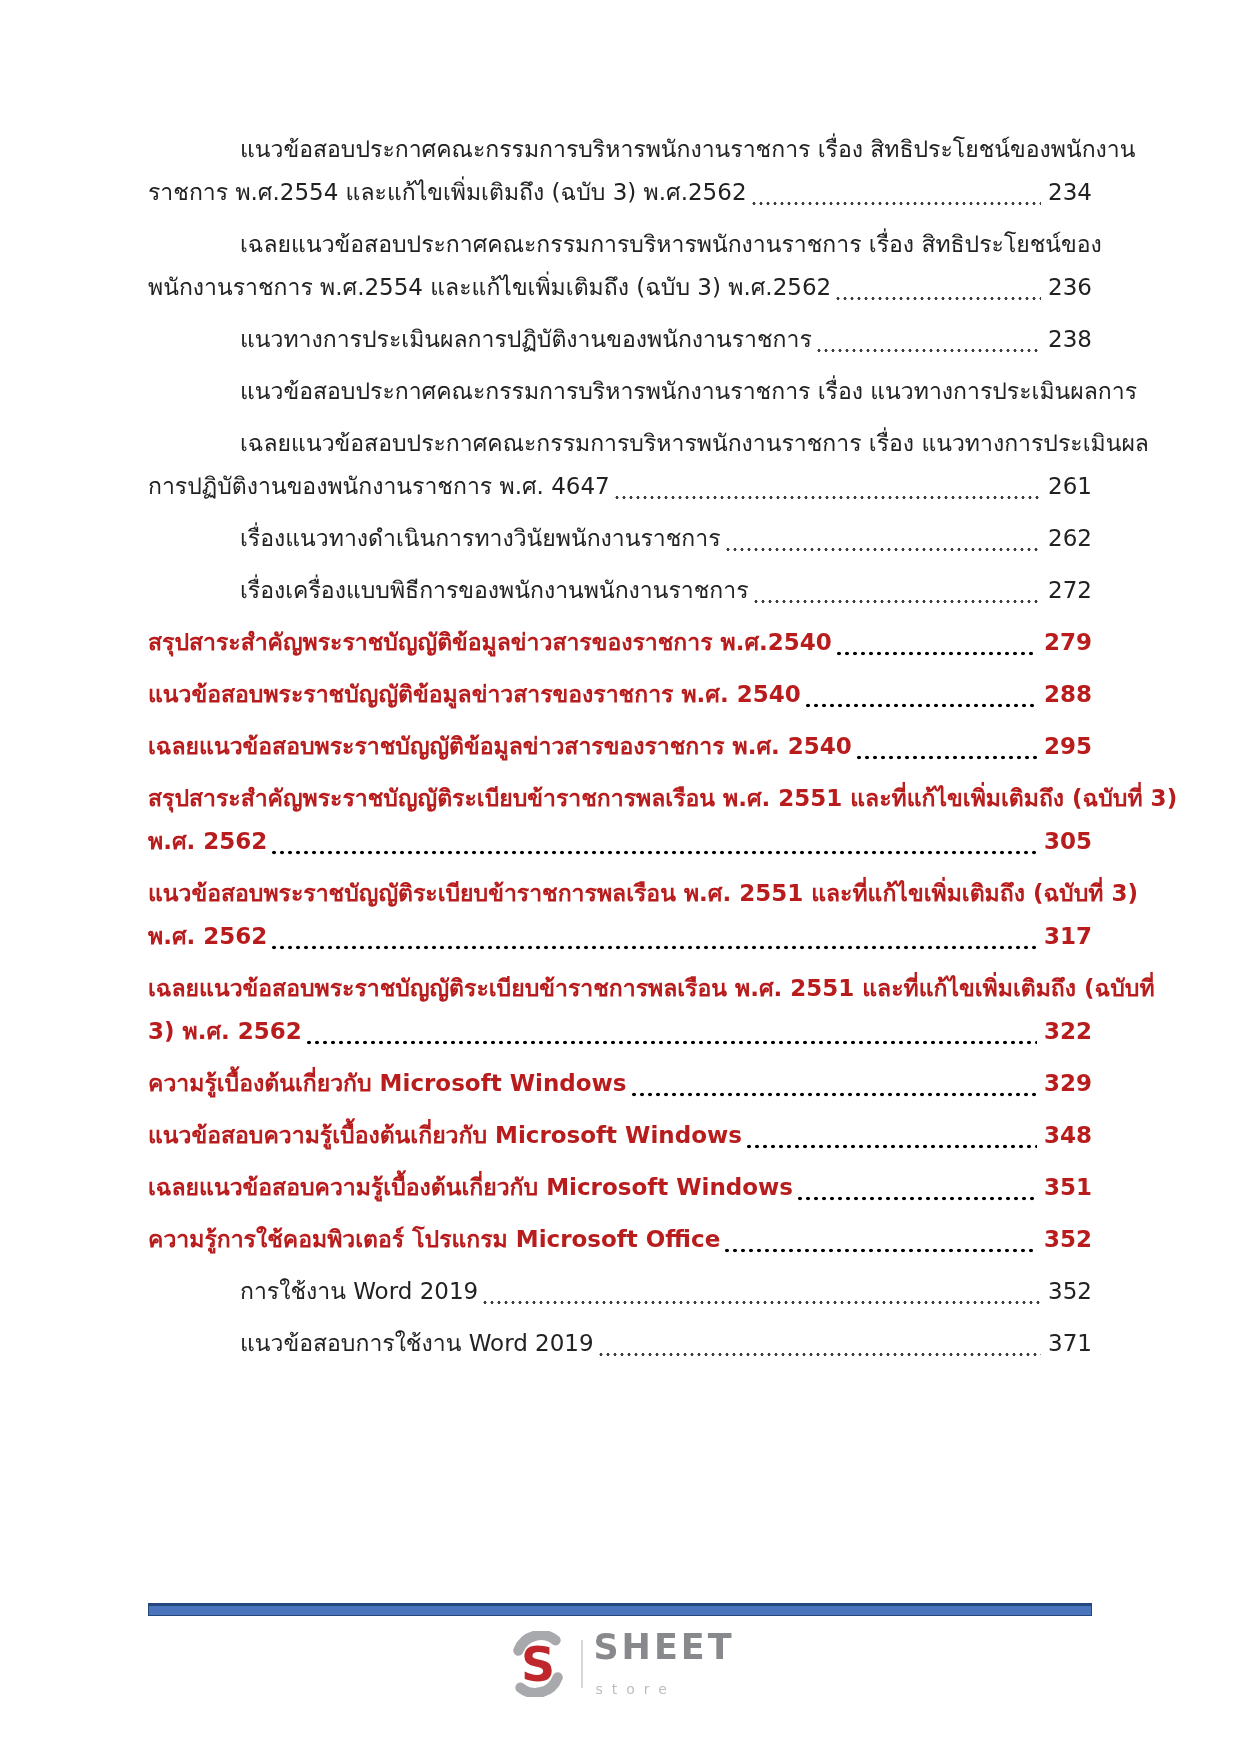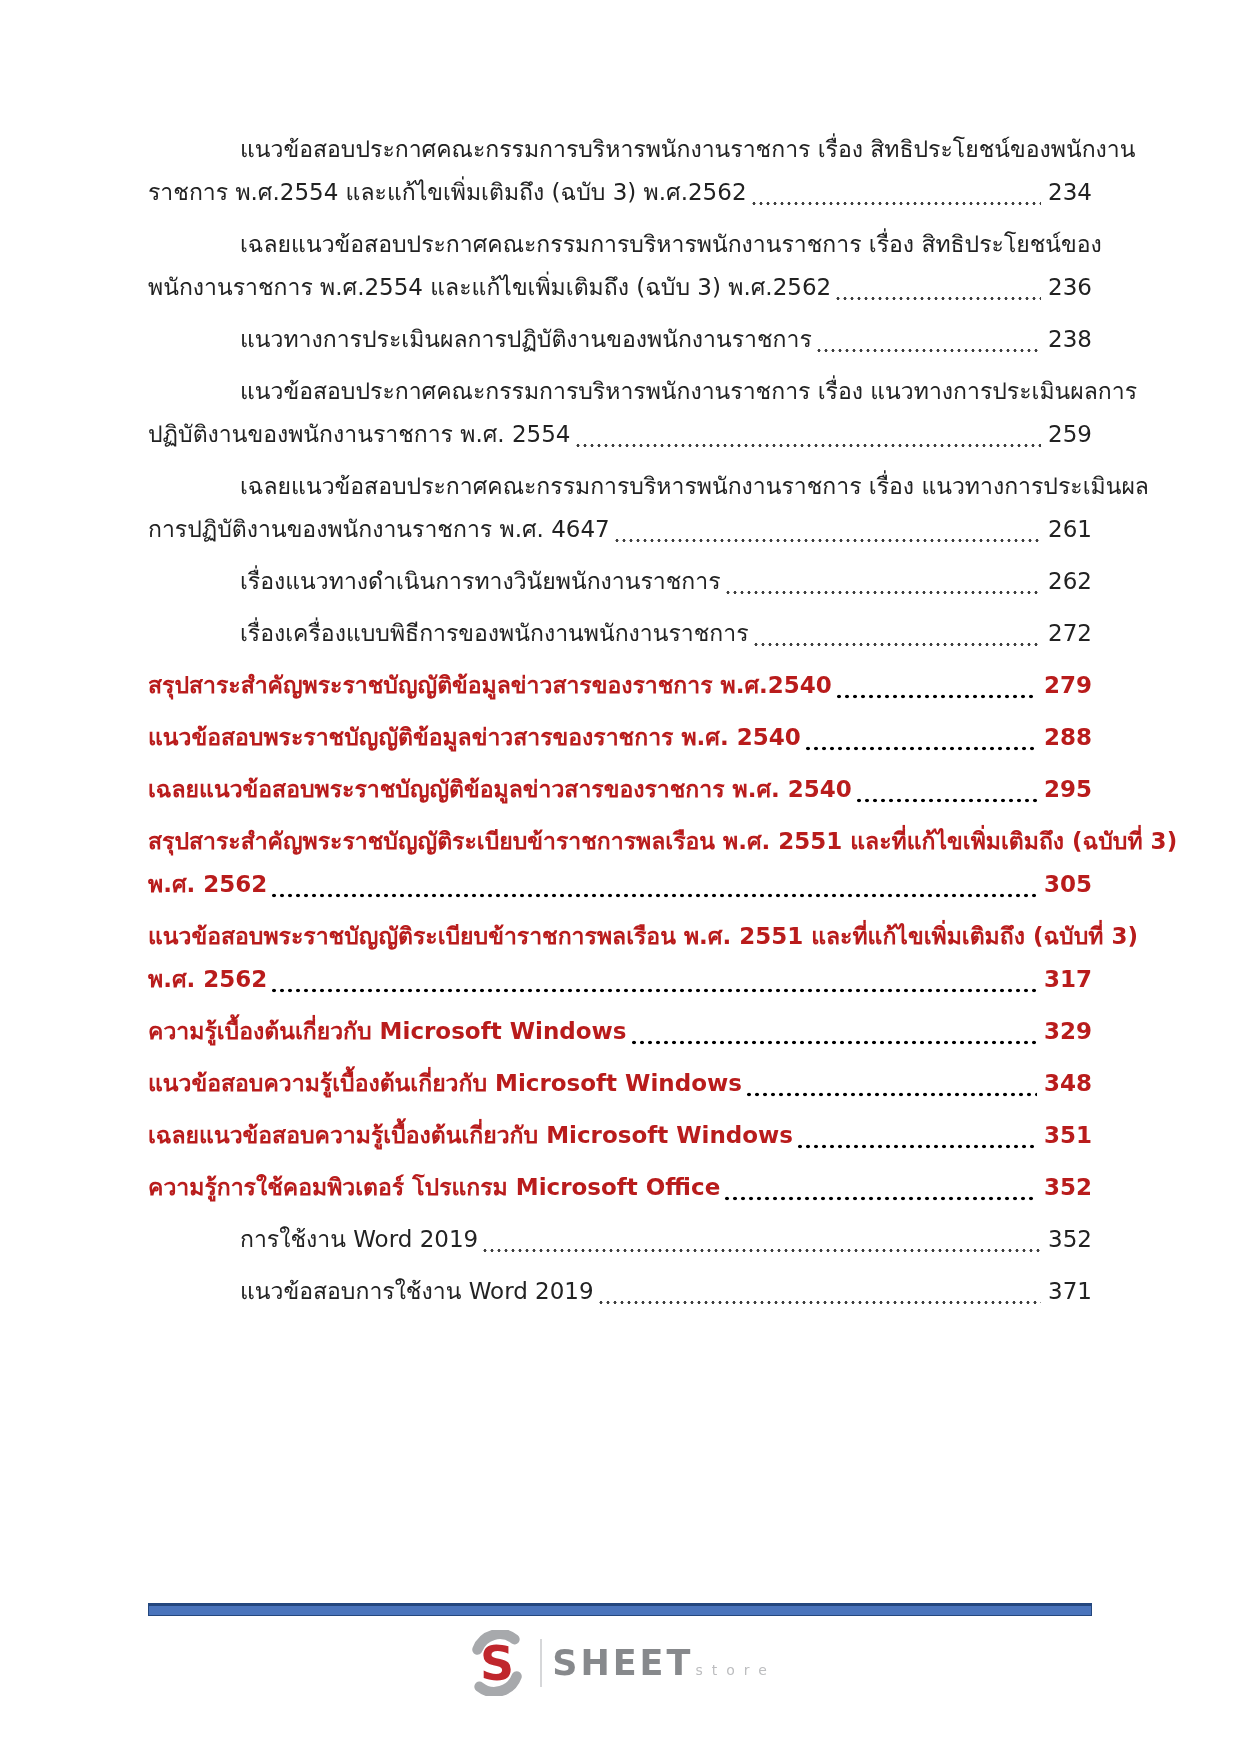--- a/index.html
+++ b/index.html
@@ -51,21 +51,21 @@
   }
   .brand-row {
     margin-top:14px;
     display:flex;
     align-items:center;
     justify-content:center;
     gap:10px;
   }
   .logo-mark { width:66px; height:66px; display:inline-block; }
   .logo-divider { width:2px; height:48px; background:#d6d7d9; display:inline-block; }
-  .brand-col { display:flex; flex-direction:row; align-items:flex-start; }
+  .brand-col { display:flex; flex-direction:column; align-items:flex-start; }
   .brand-name {
     font-size:35px; font-weight:700; letter-spacing:3px;
     color:#87898c; line-height:1.0;
   }
   .brand-sub {
     font-size:14px; letter-spacing:9px; color:#bcbdbf;
     margin-top:16px; padding-left:2px;
   }
 </style>
 </head>
@@ -92,25 +92,20 @@
       </div>
       <div class="toc-entry sub">
         <div class="toc-line first last">
           <span class="line-text">แนวทางการประเมินผลการปฏิบัติงานของพนักงานราชการ</span>
           <span class="leader"></span>
           <span class="pagenum">238</span>
         </div>
       </div>
       <div class="toc-entry sub">
         <div class="toc-line first"><span class="line-text">แนวข้อสอบประกาศคณะกรรมการบริหารพนักงานราชการ เรื่อง แนวทางการประเมินผลการ</span></div>
-        <div class="toc-line last">
-          <span class="line-text">ปฏิบัติงานของพนักงานราชการ พ.ศ. 2554</span>
-          <span class="leader"></span>
-          <span class="pagenum">259</span>
-        </div>
       </div>
       <div class="toc-entry sub">
         <div class="toc-line first"><span class="line-text">เฉลยแนวข้อสอบประกาศคณะกรรมการบริหารพนักงานราชการ เรื่อง แนวทางการประเมินผล</span></div>
         <div class="toc-line last">
           <span class="line-text">การปฏิบัติงานของพนักงานราชการ พ.ศ. 4647</span>
           <span class="leader"></span>
           <span class="pagenum">261</span>
         </div>
       </div>
       <div class="toc-entry sub">
@@ -155,20 +150,28 @@
           <span class="leader"></span>
           <span class="pagenum">305</span>
         </div>
       </div>
       <div class="toc-entry main">
         <div class="toc-line first"><span class="line-text">แนวข้อสอบพระราชบัญญัติระเบียบข้าราชการพลเรือน พ.ศ. 2551 และที่แก้ไขเพิ่มเติมถึง (ฉบับที่ 3)</span></div>
         <div class="toc-line last">
           <span class="line-text">พ.ศ. 2562</span>
           <span class="leader"></span>
           <span class="pagenum">317</span>
+        </div>
+      </div>
+      <div class="toc-entry main">
+        <div class="toc-line first"><span class="line-text">เฉลยแนวข้อสอบพระราชบัญญัติระเบียบข้าราชการพลเรือน พ.ศ. 2551 และที่แก้ไขเพิ่มเติมถึง (ฉบับที่</span></div>
+        <div class="toc-line last">
+          <span class="line-text">3) พ.ศ. 2562</span>
+          <span class="leader"></span>
+          <span class="pagenum">322</span>
         </div>
       </div>
       <div class="toc-entry main">
         <div class="toc-line first last">
           <span class="line-text">ความรู้เบื้องต้นเกี่ยวกับ Microsoft Windows</span>
           <span class="leader"></span>
           <span class="pagenum">329</span>
         </div>
       </div>
       <div class="toc-entry main">

